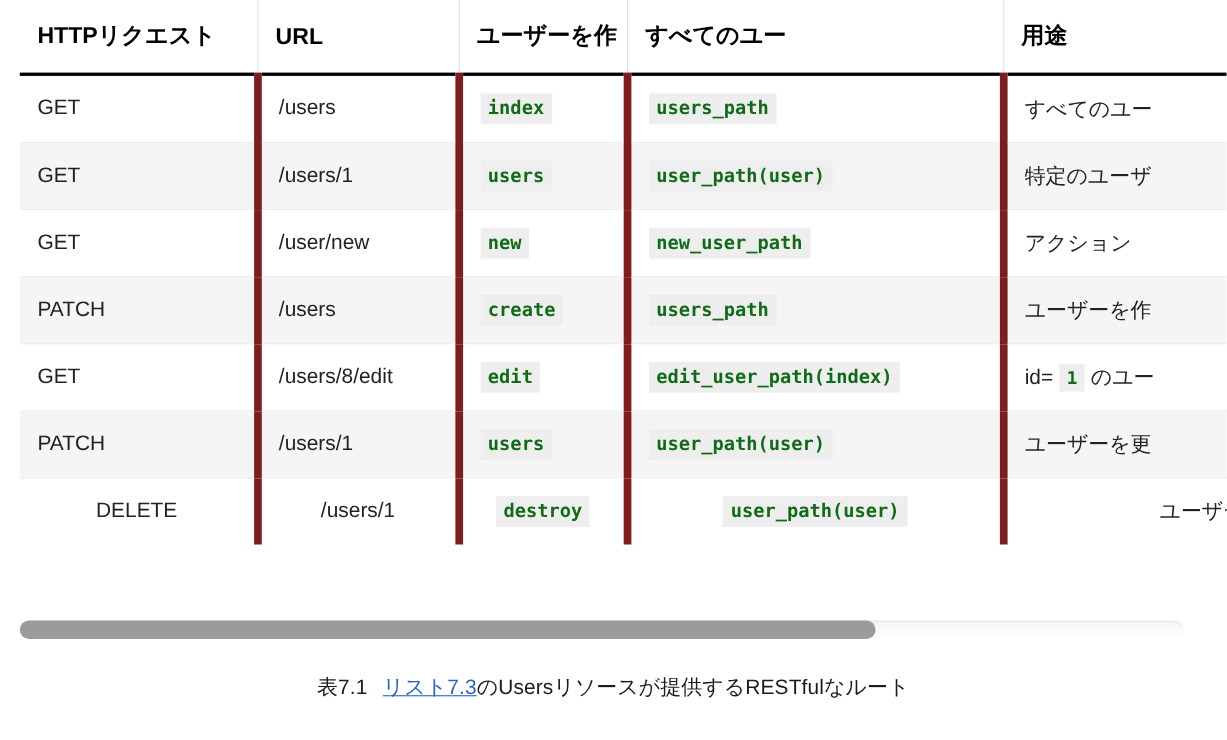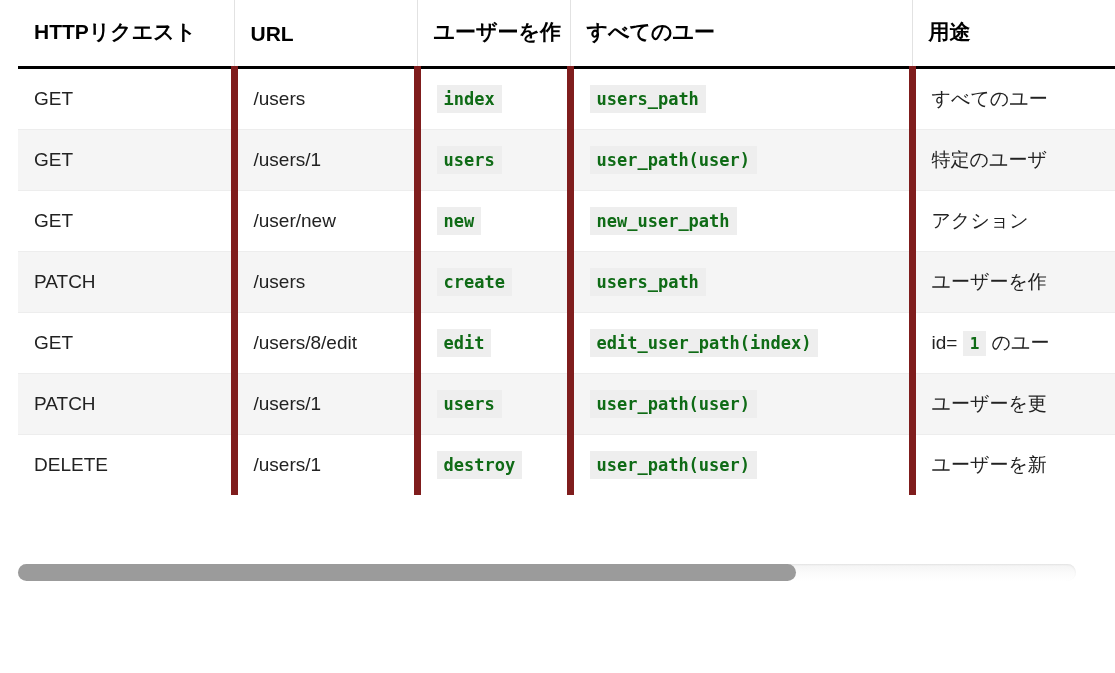--- a/index.html
+++ b/index.html
@@ -65,21 +65,21 @@
     border-bottom: 1px solid #ededed;
     vertical-align: middle;
     white-space: nowrap;
     color: #222222;
     font-size: 19px;
   }
   table.routes tbody td:last-child { border-right: none; }
 
   table.routes tbody tr:nth-child(even) td { background: #f5f5f5; }
   table.routes tbody tr:nth-child(odd)  td { background: #ffffff; }
-  table.routes tbody tr:last-child td { border-bottom: none; }
+  table.routes tbody tr:last-child td { border-bottom: none; text-align: center; }
 
   
   code.tok {
     font-family: "DejaVu Sans Mono", "Liberation Mono", monospace;
     font-size: 17px;
     font-weight: bold;
     color: #0f6b16;
     background: #eeeeee;
     border-radius: 0;
     padding: 4px 7px;
@@ -216,14 +216,17 @@
 
       </tbody>
     </table>
   </div>
 
   <div class="hscroll">
     <div class="hscroll-track"></div>
     <div class="hscroll-thumb"></div>
   </div>
 
+  <div class="caption">
+    <span class="lbl">表7.1</span><span class="gap"></span><a class="lnk" href="#">リスト7.3</a><span class="lbl">のUsersリソースが提供するRESTfulなルート</span>
+  </div>
 
 </div>
 
 </body></html>

